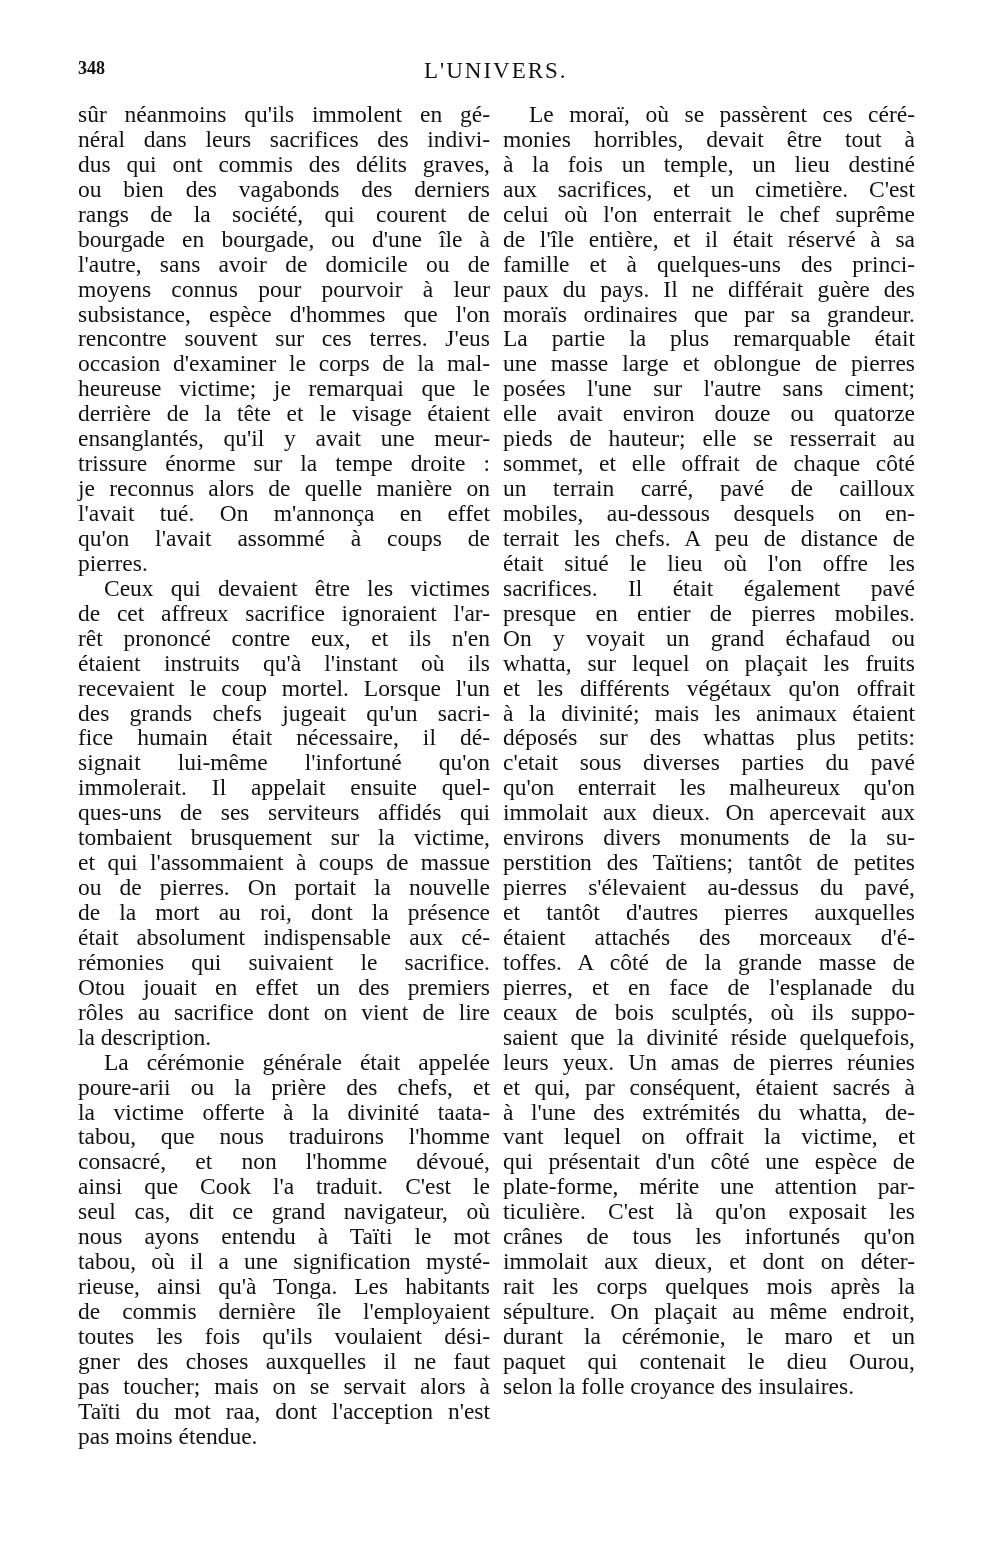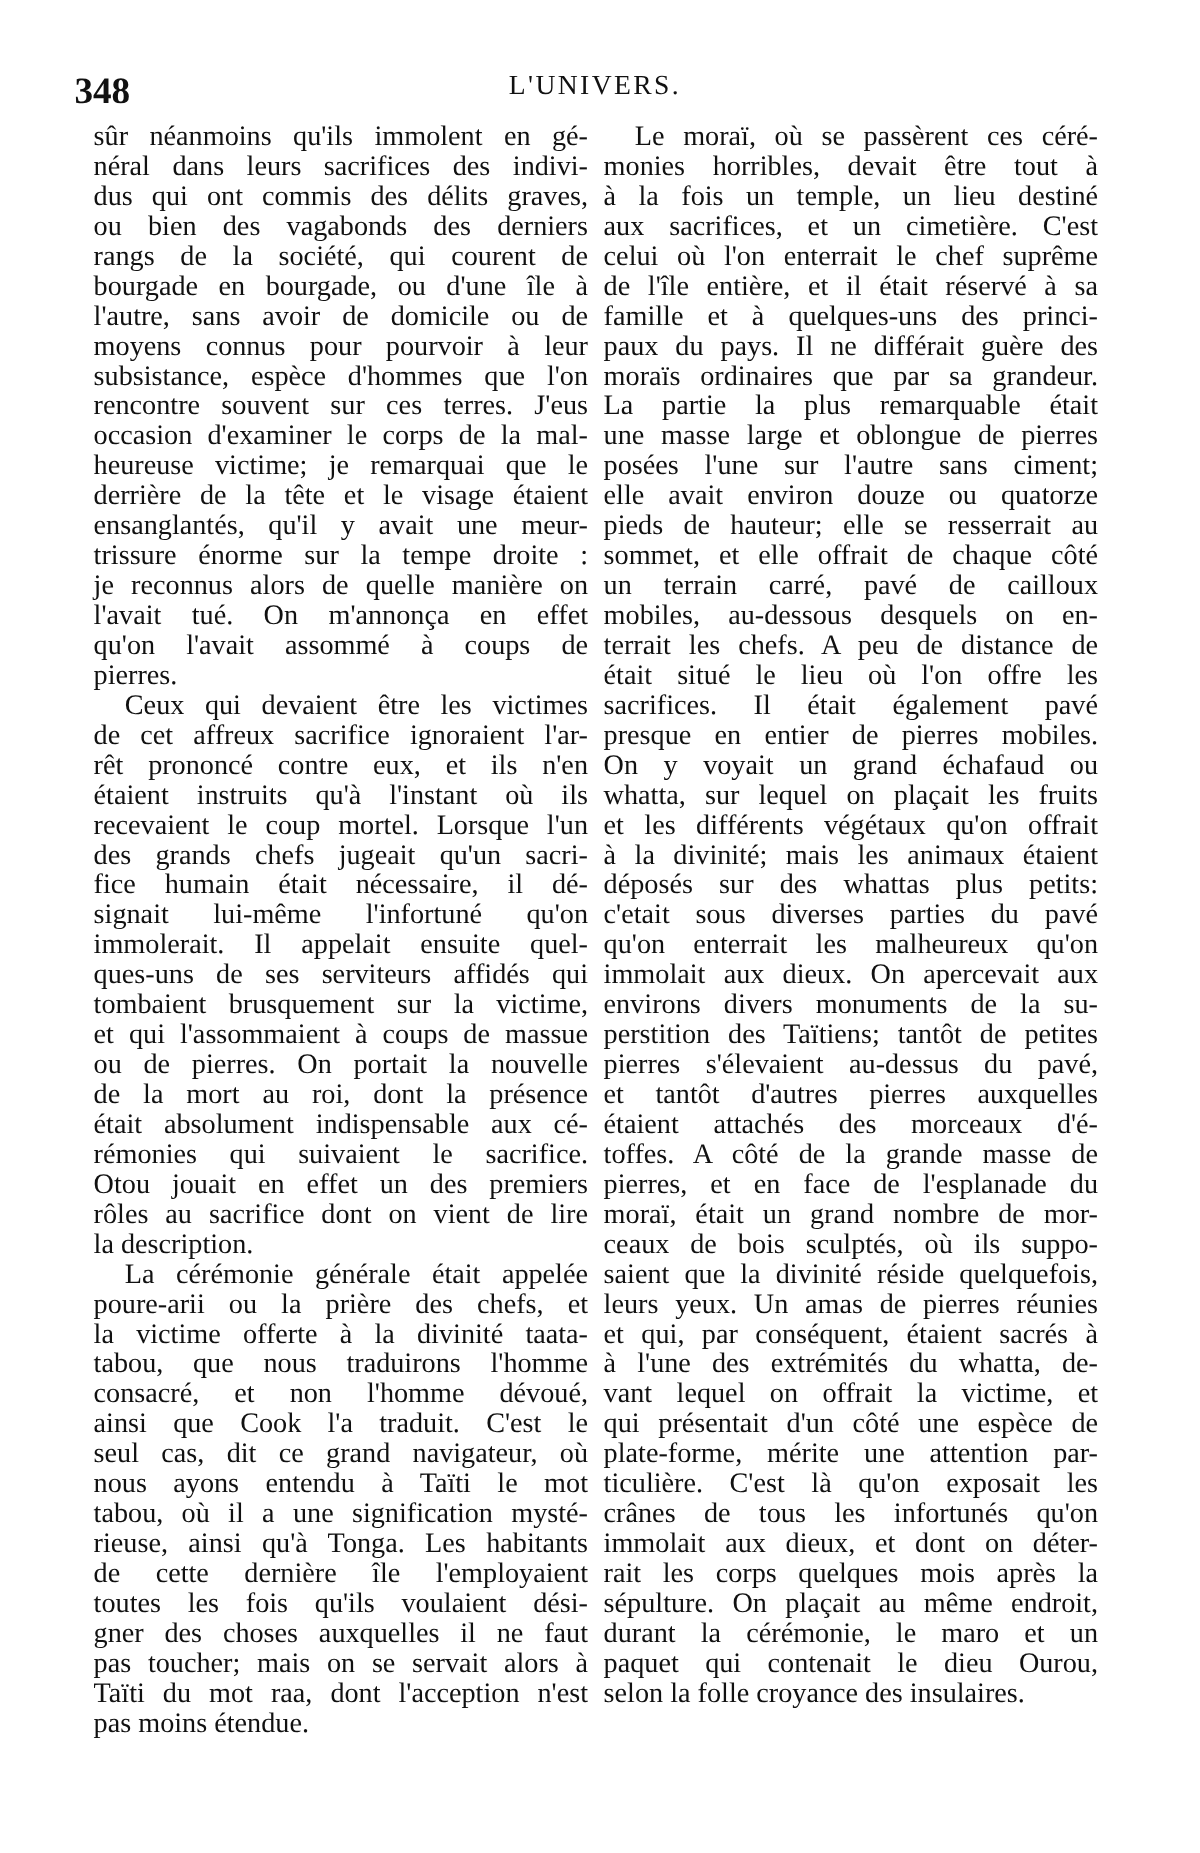--- a/index.html
+++ b/index.html
@@ -1,18 +1,18 @@
 <!DOCTYPE html>
 <html><head>
 <meta charset="utf-8">
 <style>
   html, body { margin: 0; padding: 0; background: #ffffff; }
   body { width: 1000px; height: 1544px; position: relative; overflow: hidden;
          font-family: "Liberation Serif", "DejaVu Serif", serif; color: #111; }
-  .page-number { position: absolute; left: 62px; top: 58px; font-size: 31px; font-weight: bold; }
+  .page-number { position: absolute; left: 78px; top: 58px; font-size: 18px; font-weight: bold; }
   .running-head { position: absolute; left: 424px; top: 58px; font-size: 23px; letter-spacing: 2px; }
   .column { position: absolute; top: 102px; width: 412px; }
   .col-left { left: 78px; }
   .col-right { left: 503px; }
   .line { display: block; height: 24.95px; line-height: 24.95px; font-size: 23.5px;
           white-space: nowrap; text-align: justify; text-align-last: justify; }
   .line.last { text-align-last: left; }
   .line.indent { padding-left: 26px; }
   .line .it { }
 </style>
@@ -64,21 +64,21 @@
     <span class="line indent">La cérémonie générale était appelée</span>
     <span class="line"><span class="it">poure-arii</span><span> ou la </span><span class="it">prière des chefs</span><span>, et</span></span>
     <span class="line"><span>la victime offerte à la divinité </span><span class="it">taata-</span></span>
     <span class="line"><span class="it">tabou</span><span>, que nous traduirons l'</span><span class="it">homme</span></span>
     <span class="line"><span class="it">consacré</span><span>, et non l'</span><span class="it">homme dévoué</span><span>,</span></span>
     <span class="line">ainsi que Cook l'a traduit. C'est le</span>
     <span class="line">seul cas, dit ce grand navigateur, où</span>
     <span class="line">nous ayons entendu à Taïti le mot</span>
     <span class="line">tabou, où il a une signification mysté-</span>
     <span class="line">rieuse, ainsi qu'à Tonga. Les habitants</span>
-    <span class="line">de cette dernière île l'employaient</span>
+    <span class="line">de commis dernière île l'employaient</span>
     <span class="line">toutes les fois qu'ils voulaient dési-</span>
     <span class="line">gner des choses auxquelles il ne faut</span>
     <span class="line">pas toucher; mais on se servait alors à</span>
     <span class="line"><span>Taïti du mot </span><span class="it">raa</span><span>, dont l'acception n'est</span></span>
     <span class="line last">pas moins étendue.</span>
   </div>
 <div class="column col-right" id="col-right">
     <span class="line indent">Le moraï, où se passèrent ces céré-</span>
     <span class="line">monies horribles, devait être tout à</span>
     <span class="line">à la fois un temple, un lieu destiné</span>
@@ -108,21 +108,20 @@
     <span class="line">c'etait sous diverses parties du pavé</span>
     <span class="line">qu'on enterrait les malheureux qu'on</span>
     <span class="line">immolait aux dieux. On apercevait aux</span>
     <span class="line">environs divers monuments de la su-</span>
     <span class="line">perstition des Taïtiens; tantôt de petites</span>
     <span class="line">pierres s'élevaient au-dessus du pavé,</span>
     <span class="line">et tantôt d'autres pierres auxquelles</span>
     <span class="line">étaient attachés des morceaux d'é-</span>
     <span class="line">toffes. A côté de la grande masse de</span>
     <span class="line">pierres, et en face de l'esplanade du</span>
-    <span class="line">moraï, était un grand nombre de mor-</span>
     <span class="line">ceaux de bois sculptés, où ils suppo-</span>
     <span class="line">saient que la divinité réside quelquefois,</span>
     <span class="line">leurs yeux. Un amas de pierres réunies</span>
     <span class="line">et qui, par conséquent, étaient sacrés à</span>
     <span class="line">à l'une des extrémités du whatta, de-</span>
     <span class="line">vant lequel on offrait la victime, et</span>
     <span class="line">qui présentait d'un côté une espèce de</span>
     <span class="line">plate-forme, mérite une attention par-</span>
     <span class="line">ticulière. C'est là qu'on exposait les</span>
     <span class="line">crânes de tous les infortunés qu'on</span>

